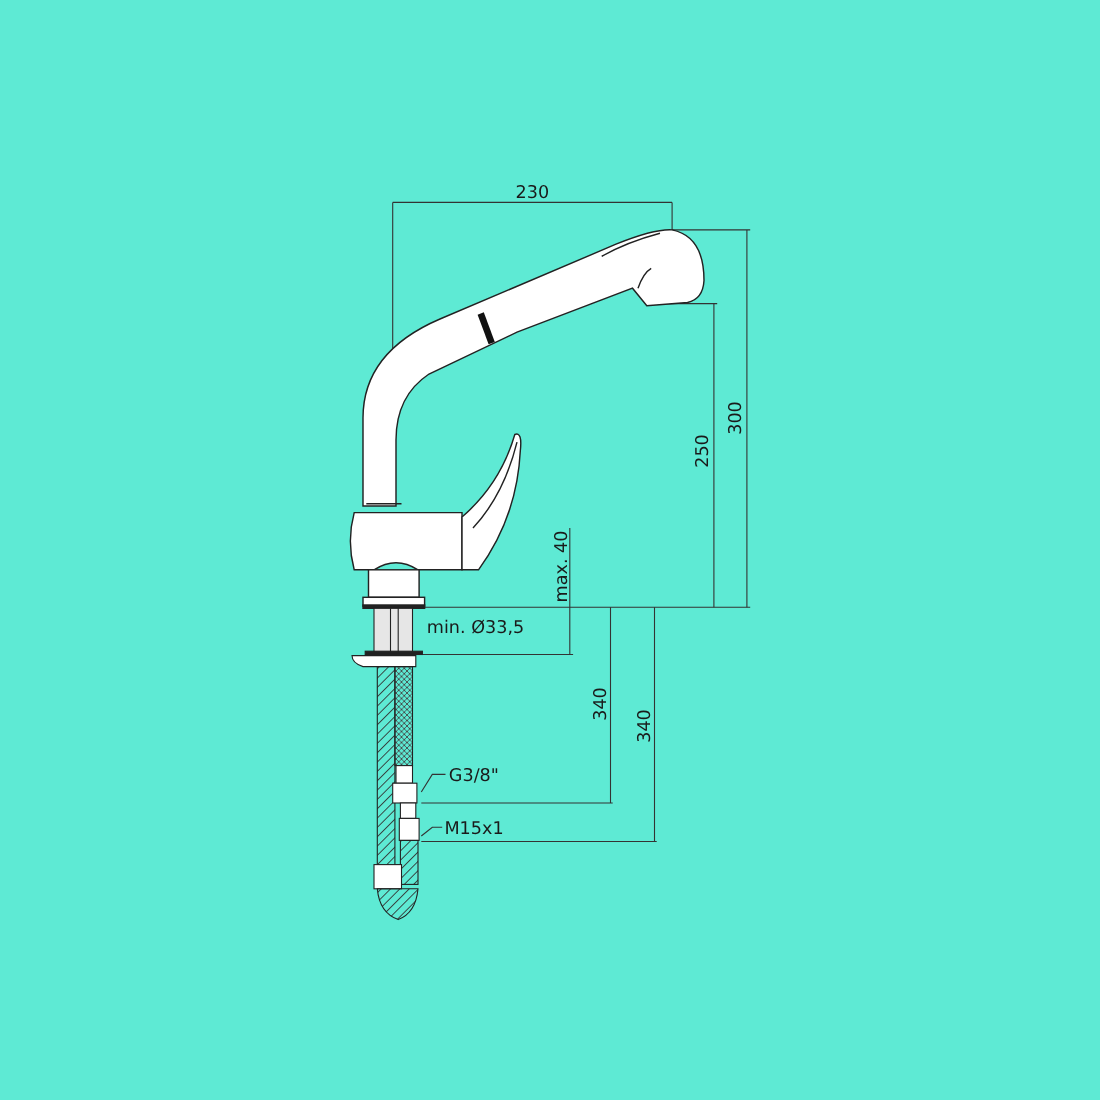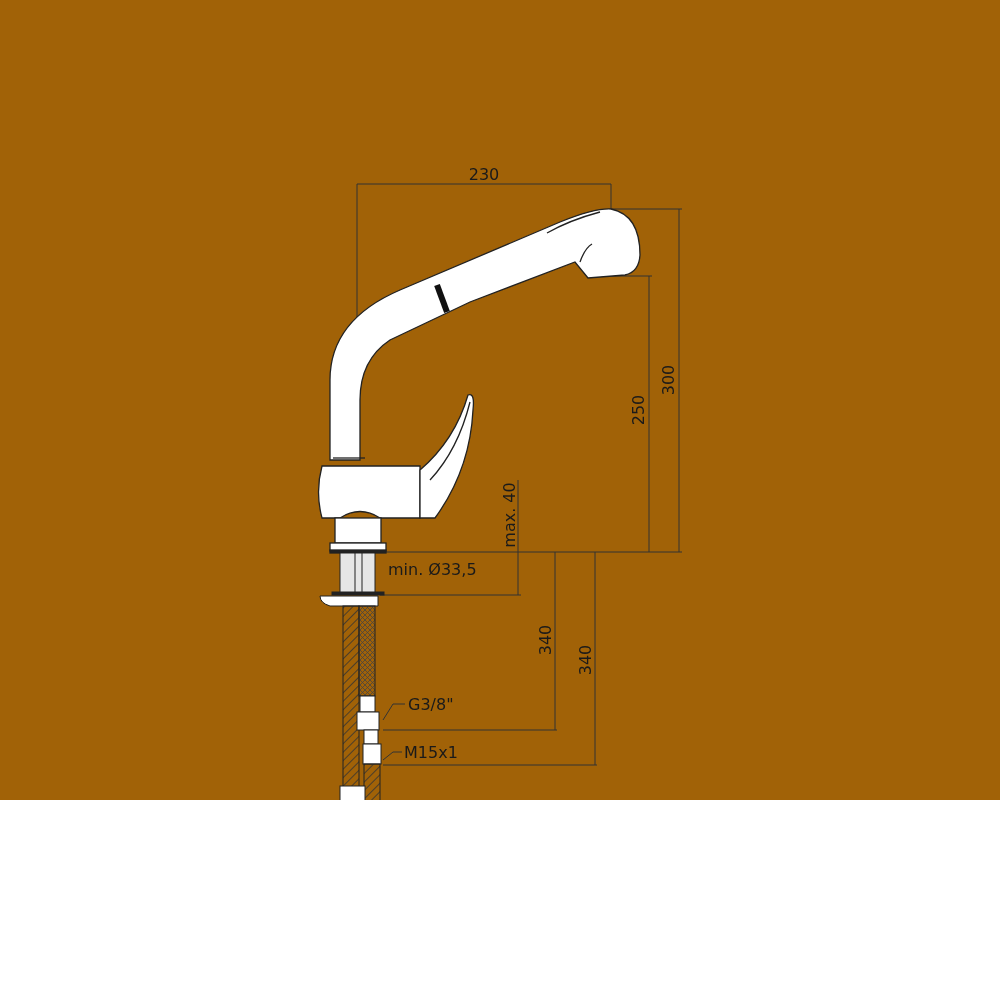--- a/index.html
+++ b/index.html
@@ -1,16 +1,16 @@
 <!DOCTYPE html>
 <html><head>
 <meta charset="utf-8">
 <style>
   html, body { margin:0; padding:0; background:#ffffff; }
-  .canvas { position:relative; width:1000px; height:800px; background:#a16207; overflow:hidden; }
+  .canvas { position:relative; width:1000px; height:1000px; background:#5eead4; overflow:hidden; }
   svg { position:absolute; left:0; top:0; }
   .dimtext { font-family:"DejaVu Sans", sans-serif; font-size:16px; fill:#1a1a1a; }
 </style>
 </head>
 <body>
 
 <div class="canvas">
 <svg width="1000" height="1000" viewBox="0 0 1000 1000" xmlns="http://www.w3.org/2000/svg">
   <defs>
     <pattern id="hatch" width="6" height="6" patternUnits="userSpaceOnUse" patternTransform="rotate(45)">

